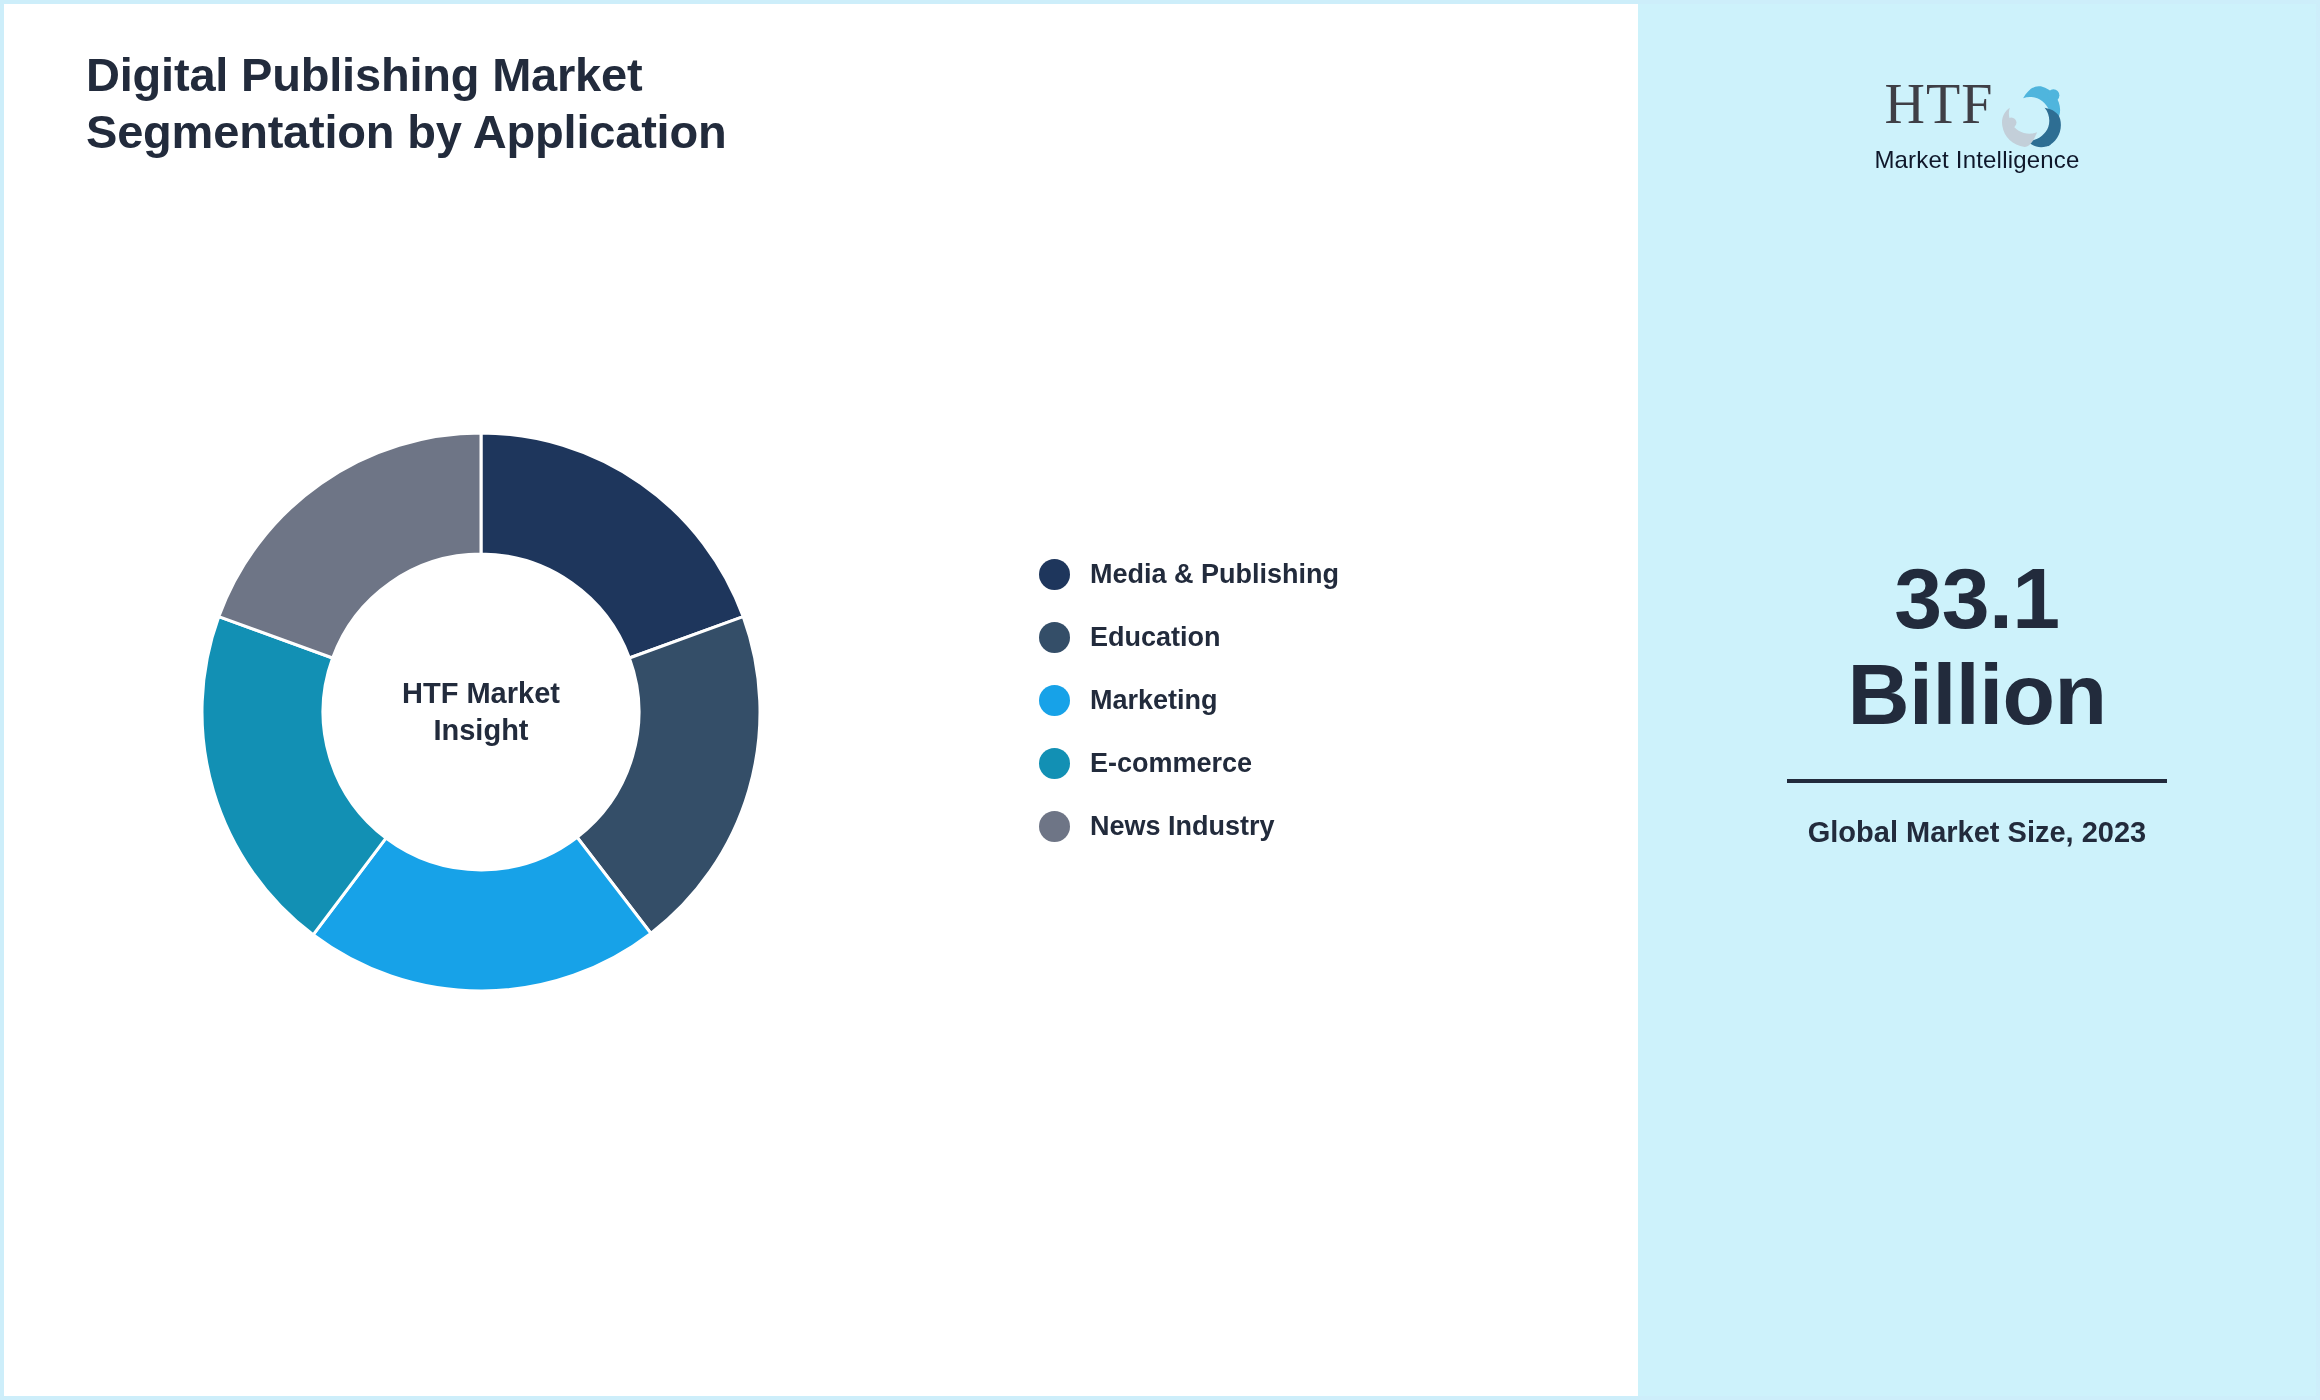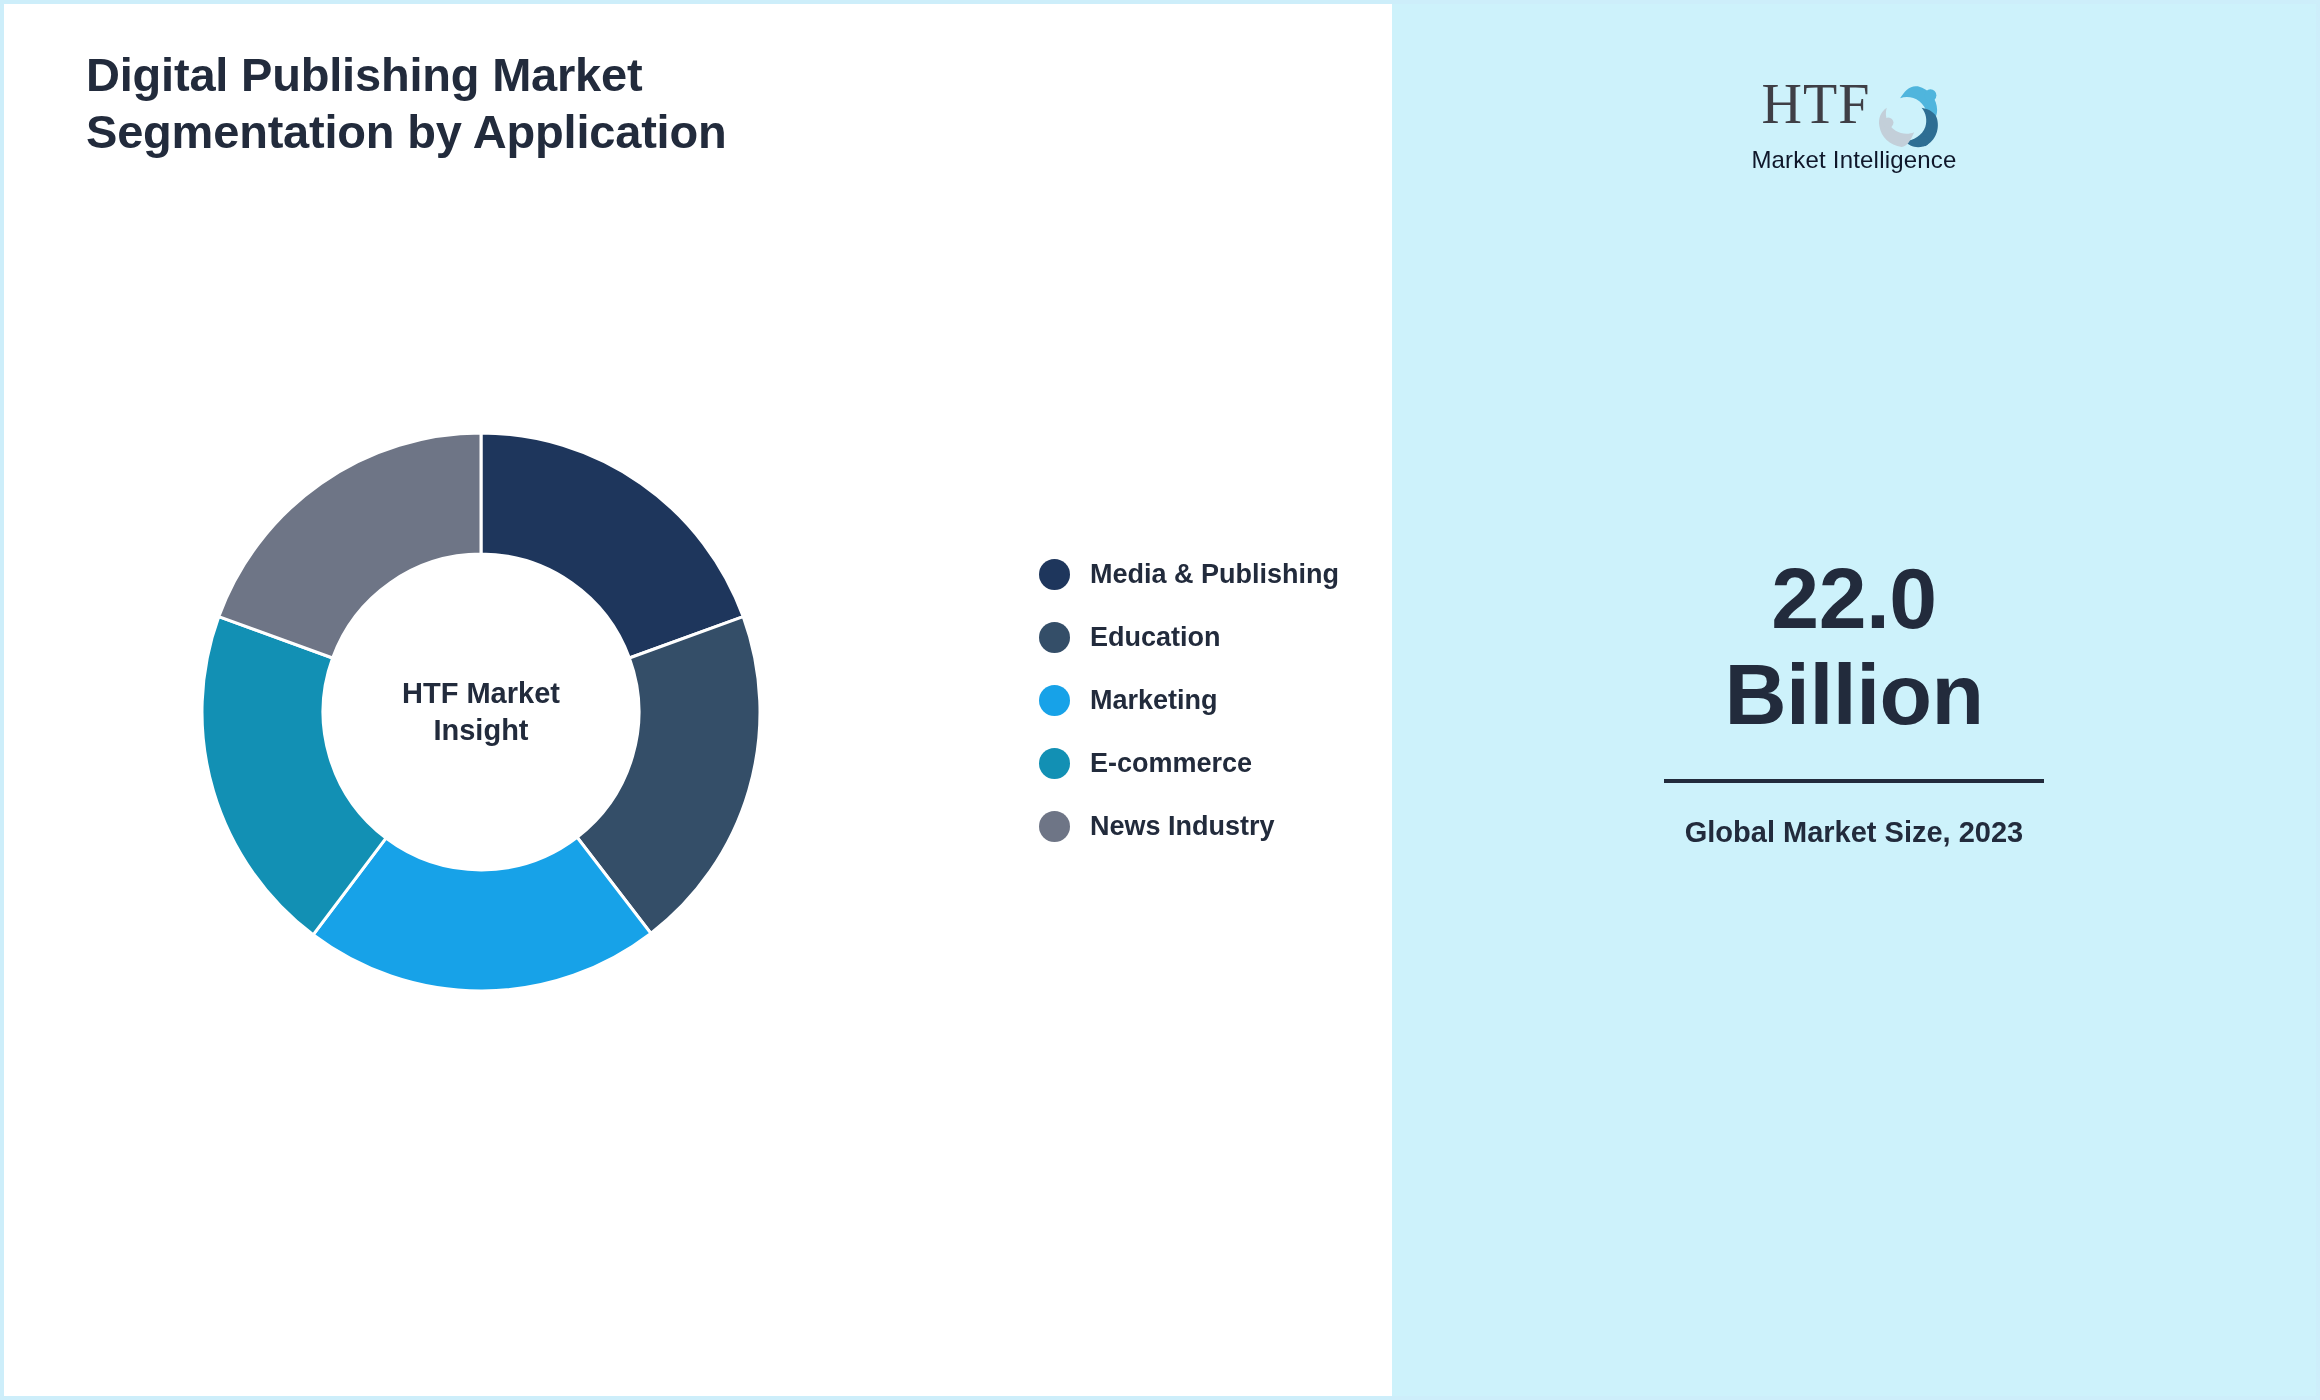--- a/index.html
+++ b/index.html
@@ -22,24 +22,25 @@
     box-sizing: border-box;
     background: #ffffff;
     display: flex;
     flex-direction: row;
     border: 4px solid #cdeefa;
   }
 
   
   #left-panel {
     position: relative;
-    width: 1388px;
+    width: 1602px;
     height: 100%;
     background: #ffffff;
     flex: 0 0 auto;
+    padding-left: 32px;
   }
 
   #page-title {
     position: absolute;
     left: 82px;
     top: 42px;
     width: 1000px;
     font-size: 47px;
     font-weight: bold;
     line-height: 1.22;
@@ -247,21 +248,21 @@
           <path d="M40 96 C24 94 12 82 10 68 C8 58 12 48 20 43 C16 55 22 68 32 74 C40 79 50 79 57 76 C52 87 48 95 40 96 Z" fill="#c3cfd9"></path>
           <circle cx="79" cy="26" r="8" fill="#4fb5dd"></circle>
           <circle cx="70" cy="88" r="7" fill="#2e6e93"></circle>
           <circle cx="22" cy="63" r="7" fill="#c3cfd9"></circle>
         </svg>
       </div>
       <div id="logo-tagline">Market Intelligence</div>
     </div>
 
     <div id="stat-block">
-      <div id="stat-value">22.0
+      <div id="stat-value">33.1
 Billion</div>
       <div id="stat-rule"></div>
       <div id="stat-caption">Global Market Size, 2023</div>
     </div>
 
   </div>
 
 </div>
 
 </body></html>

